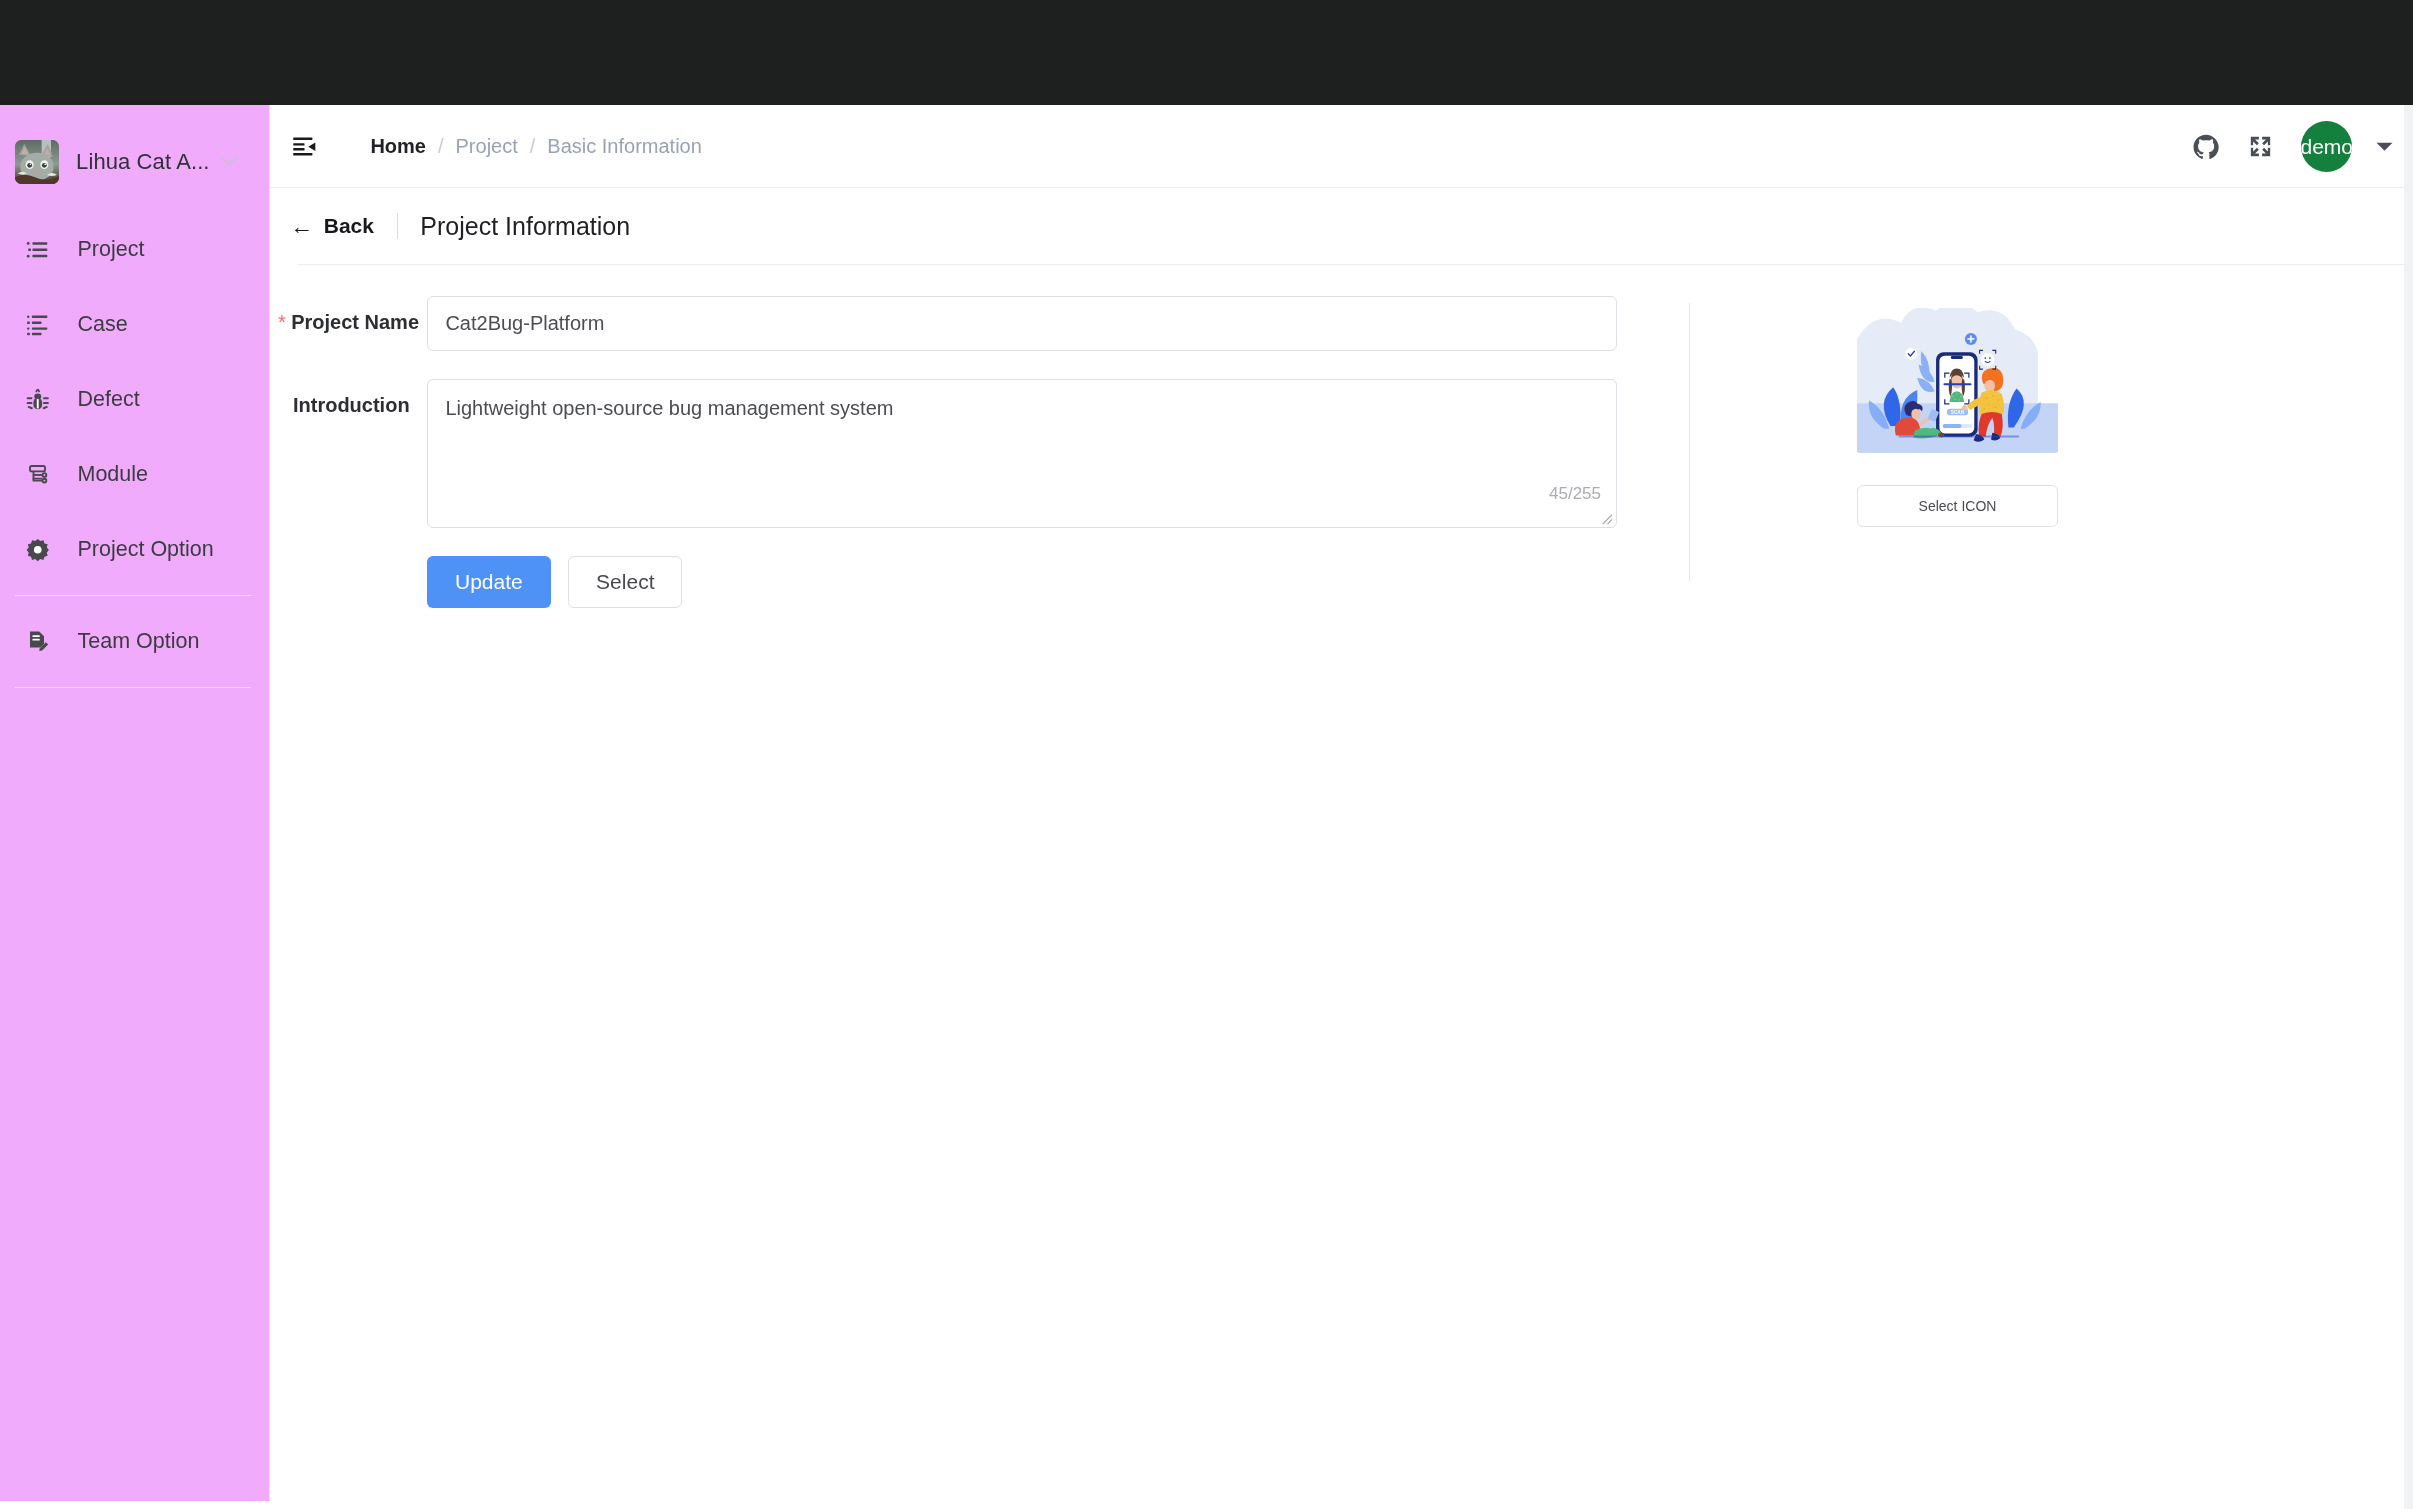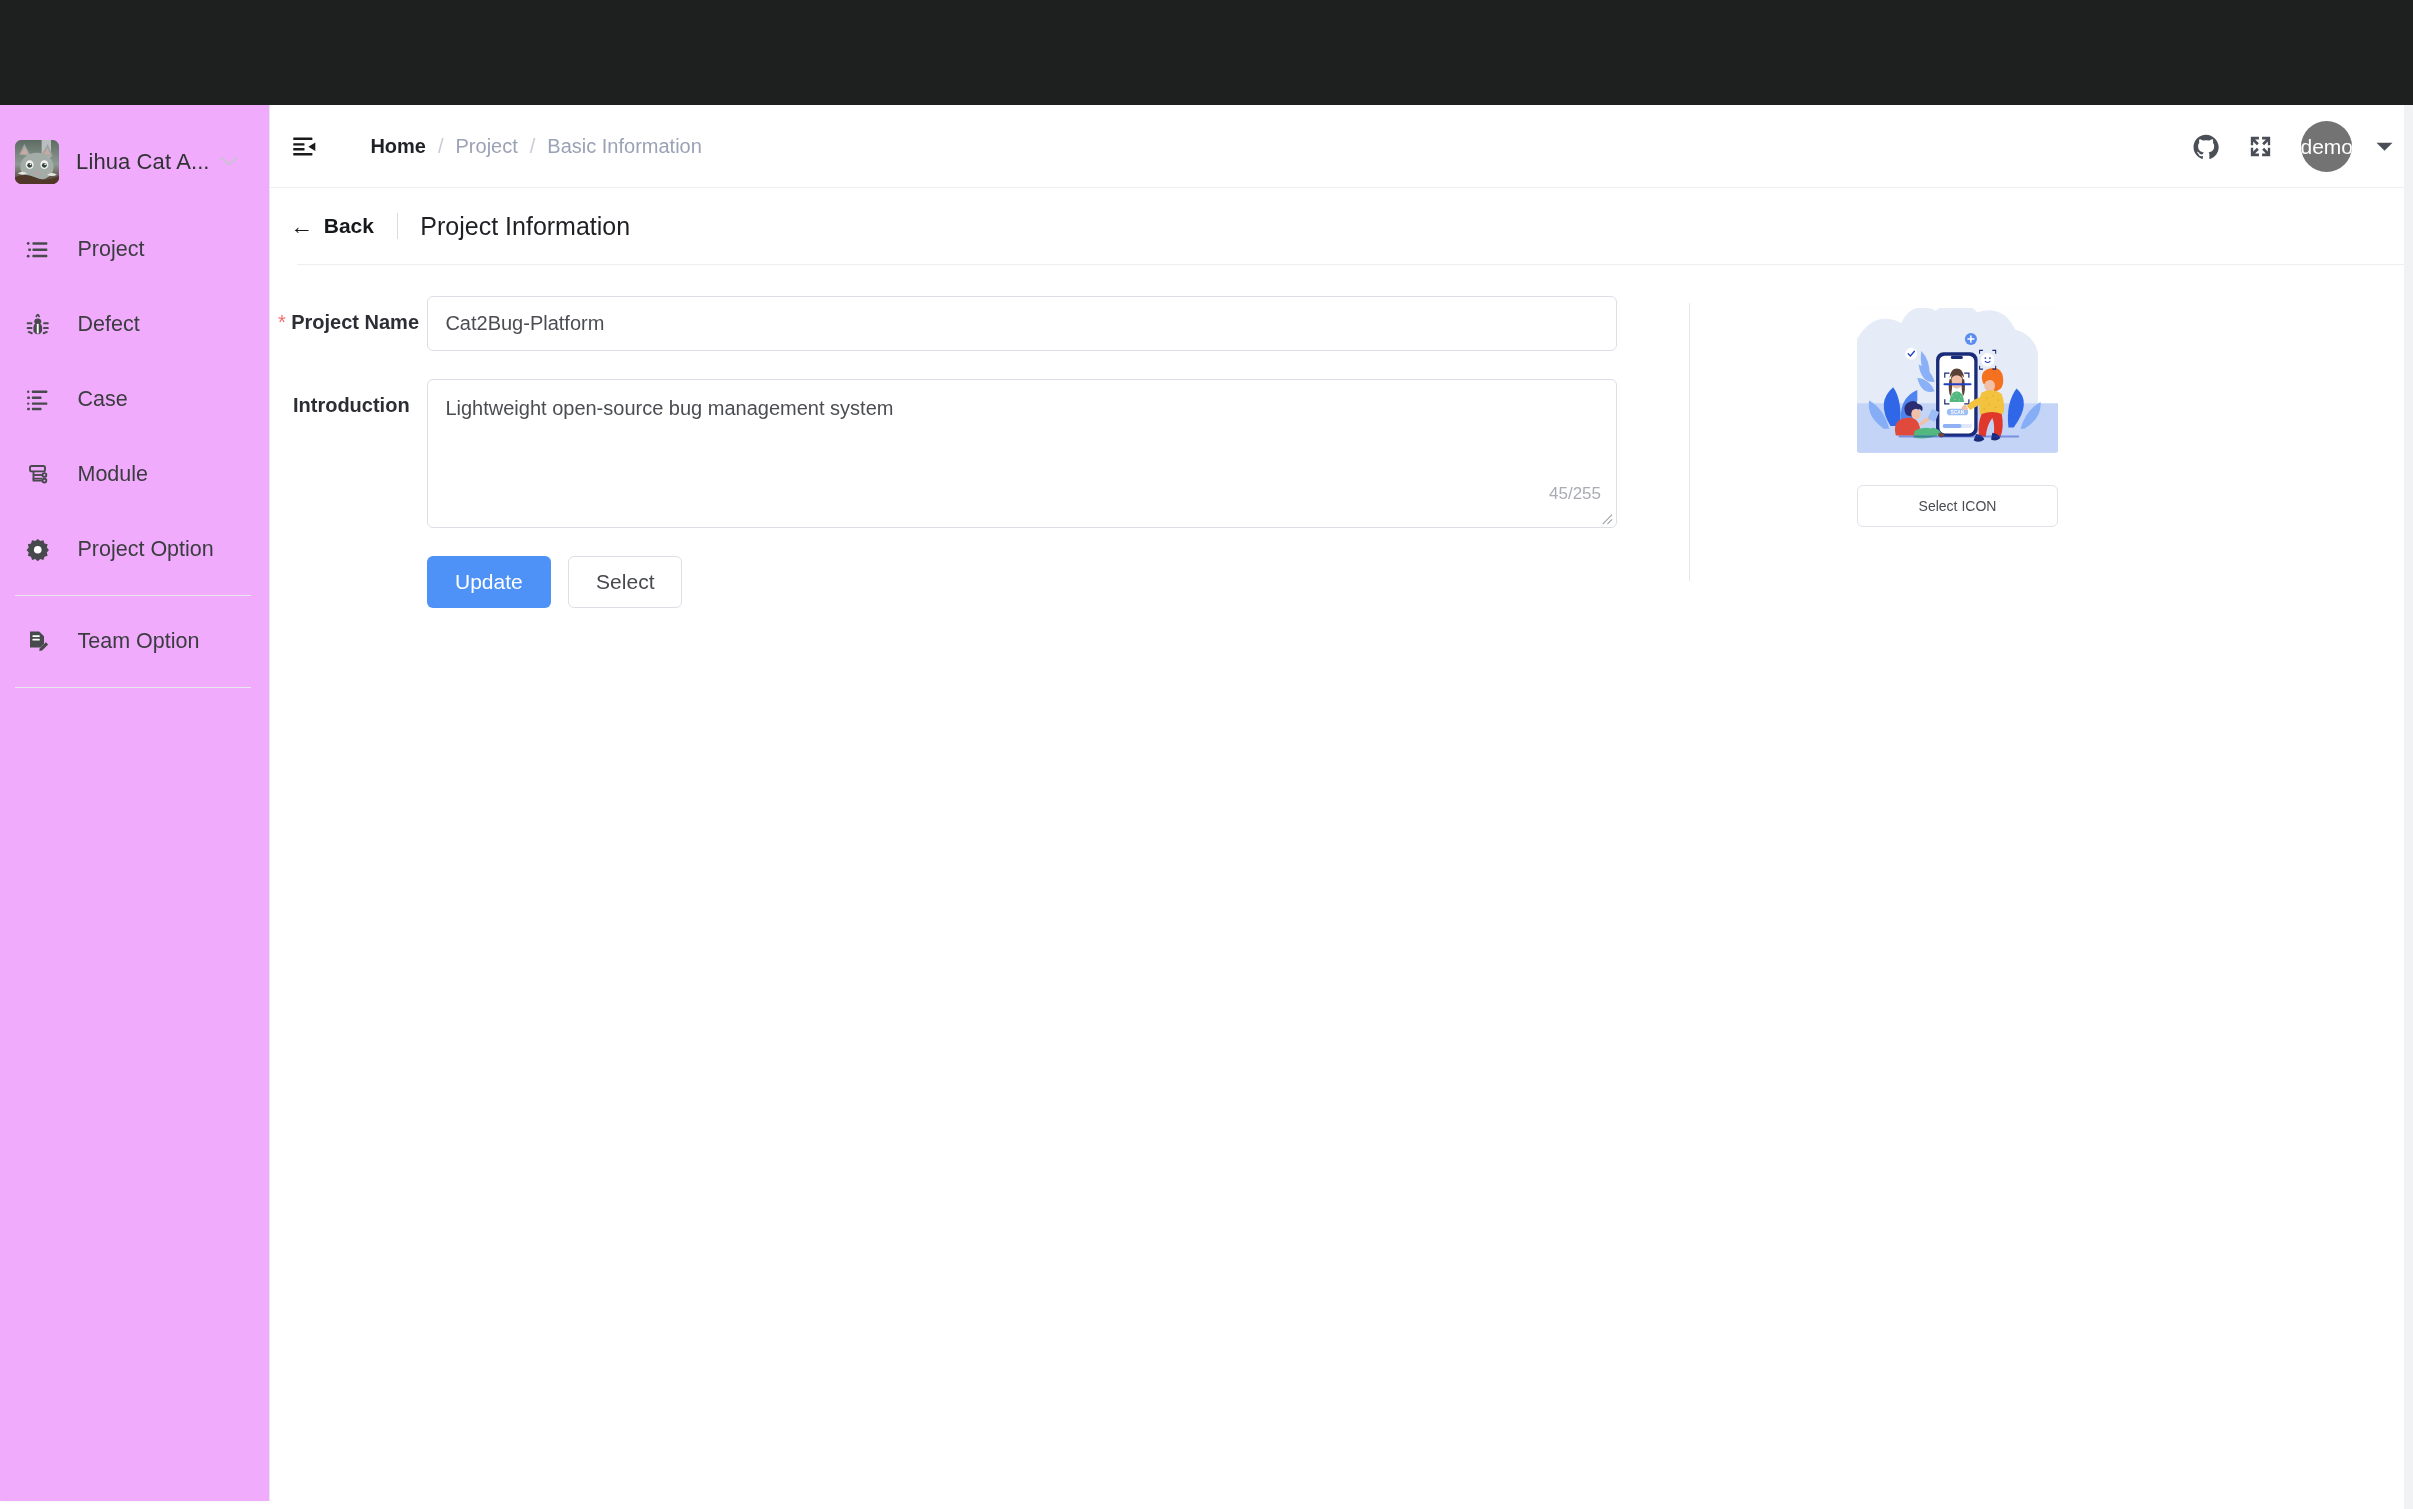--- a/index.html
+++ b/index.html
@@ -102,21 +102,21 @@
     display: flex; align-items: center; padding-right: 13.4px;
   }
   .tb-icon {
     width: 43px; height: 43px; margin-left: 12px;
     display: flex; align-items: center; justify-content: center;
     color: #4a4f57; cursor: pointer;
   }
   .user-chip { display: flex; align-items: center; margin-left: 19px; cursor: pointer; }
   .user-avatar {
     width: 51px; height: 51px; border-radius: 50%;
-    background: #737373; color: #ffffff;
+    background: #15803d; color: #ffffff;
     display: flex; align-items: center; justify-content: center;
     font-size: 21px; overflow: hidden; white-space: nowrap;
   }
   .user-caret { margin-left: 23px; margin-right: 5.4px; color: #4a4f57; font-size: 14.7px; }
 
   
   .pagehead {
     display: flex; align-items: center;
     height: 76px; padding-left: 13.4px;
   }
@@ -267,49 +267,49 @@
             <circle cx="3" cy="18" r="1.3"></circle>
               <rect x="7" y="16.8" width="14" height="2.3" rx="0.6"></rect>
           </svg>
         </span>
         <span class="nav-label">Project</span>
       </div>
 
       <div class="nav-item">
         <span class="nav-ico">
           <svg width="25.5" height="25.5" viewBox="0 0 24 24" fill="currentColor">
+            <circle cx="3" cy="4.5" r="1.1"></circle>
+              <rect x="6.5" y="3.4" width="14.5" height="2.2" rx="0.6"></rect>
+            <rect x="6.5" y="9" width="9" height="2.2" rx="0.6"></rect>
+              <rect x="2" y="9" width="2.6" height="2.2" rx="0.6"></rect>
+            <circle cx="3" cy="15.6" r="1.1"></circle>
+              <rect x="6.5" y="14.5" width="14.5" height="2.2" rx="0.6"></rect>
+            <rect x="6.5" y="19.6" width="9" height="2.2" rx="0.6"></rect>
+              <rect x="2" y="19.6" width="2.6" height="2.2" rx="0.6"></rect>
+          </svg>
+        </span>
+        <span class="nav-label">Case</span>
+      </div>
+
+      <div class="nav-item">
+        <span class="nav-ico">
+          <svg width="25.5" height="25.5" viewBox="0 0 24 24" fill="currentColor">
             <path d="M12 2.2 L10.3 4.6 M12 2.2 L13.7 4.6" stroke="currentColor" stroke-width="1.6"></path>
             <ellipse cx="12" cy="9" rx="3.3" ry="2.8"></ellipse>
             <rect x="7.9" y="10.4" width="8.2" height="10.6" rx="4.1"></rect>
             <rect x="1.6" y="9.6" width="5.4" height="1.9" rx="0.9"></rect>
             <rect x="17" y="9.6" width="5.4" height="1.9" rx="0.9"></rect>
             <rect x="1.6" y="14.2" width="5.4" height="1.9" rx="0.9"></rect>
             <rect x="17" y="14.2" width="5.4" height="1.9" rx="0.9"></rect>
             <rect x="2.6" y="18.4" width="5" height="1.9" rx="0.9" transform="rotate(22 5 19)"></rect>
             <rect x="16.4" y="18.4" width="5" height="1.9" rx="0.9" transform="rotate(-22 19 19)"></rect>
             <rect x="11.1" y="11.2" width="1.8" height="9" fill="#ffffff"></rect>
           </svg>
         </span>
         <span class="nav-label">Defect</span>
-      </div>
-
-      <div class="nav-item">
-        <span class="nav-ico">
-          <svg width="25.5" height="25.5" viewBox="0 0 24 24" fill="currentColor">
-            <circle cx="3" cy="4.5" r="1.1"></circle>
-              <rect x="6.5" y="3.4" width="14.5" height="2.2" rx="0.6"></rect>
-            <rect x="6.5" y="9" width="9" height="2.2" rx="0.6"></rect>
-              <rect x="2" y="9" width="2.6" height="2.2" rx="0.6"></rect>
-            <circle cx="3" cy="15.6" r="1.1"></circle>
-              <rect x="6.5" y="14.5" width="14.5" height="2.2" rx="0.6"></rect>
-            <rect x="6.5" y="19.6" width="9" height="2.2" rx="0.6"></rect>
-              <rect x="2" y="19.6" width="2.6" height="2.2" rx="0.6"></rect>
-          </svg>
-        </span>
-        <span class="nav-label">Case</span>
       </div>
 
       <div class="nav-item">
         <span class="nav-ico">
           <svg width="24" height="24" viewBox="0 0 24 24" fill="none" stroke="currentColor" stroke-width="1.9">
             <rect x="4" y="3" width="15" height="5.4" rx="1.6"></rect>
             <path d="M7.5 8.4 V15.6 H16"></path>
             <path d="M7.5 12 H16"></path>
             <circle cx="18.4" cy="12" r="1.9"></circle>
             <circle cx="18.4" cy="17.6" r="1.9"></circle>

